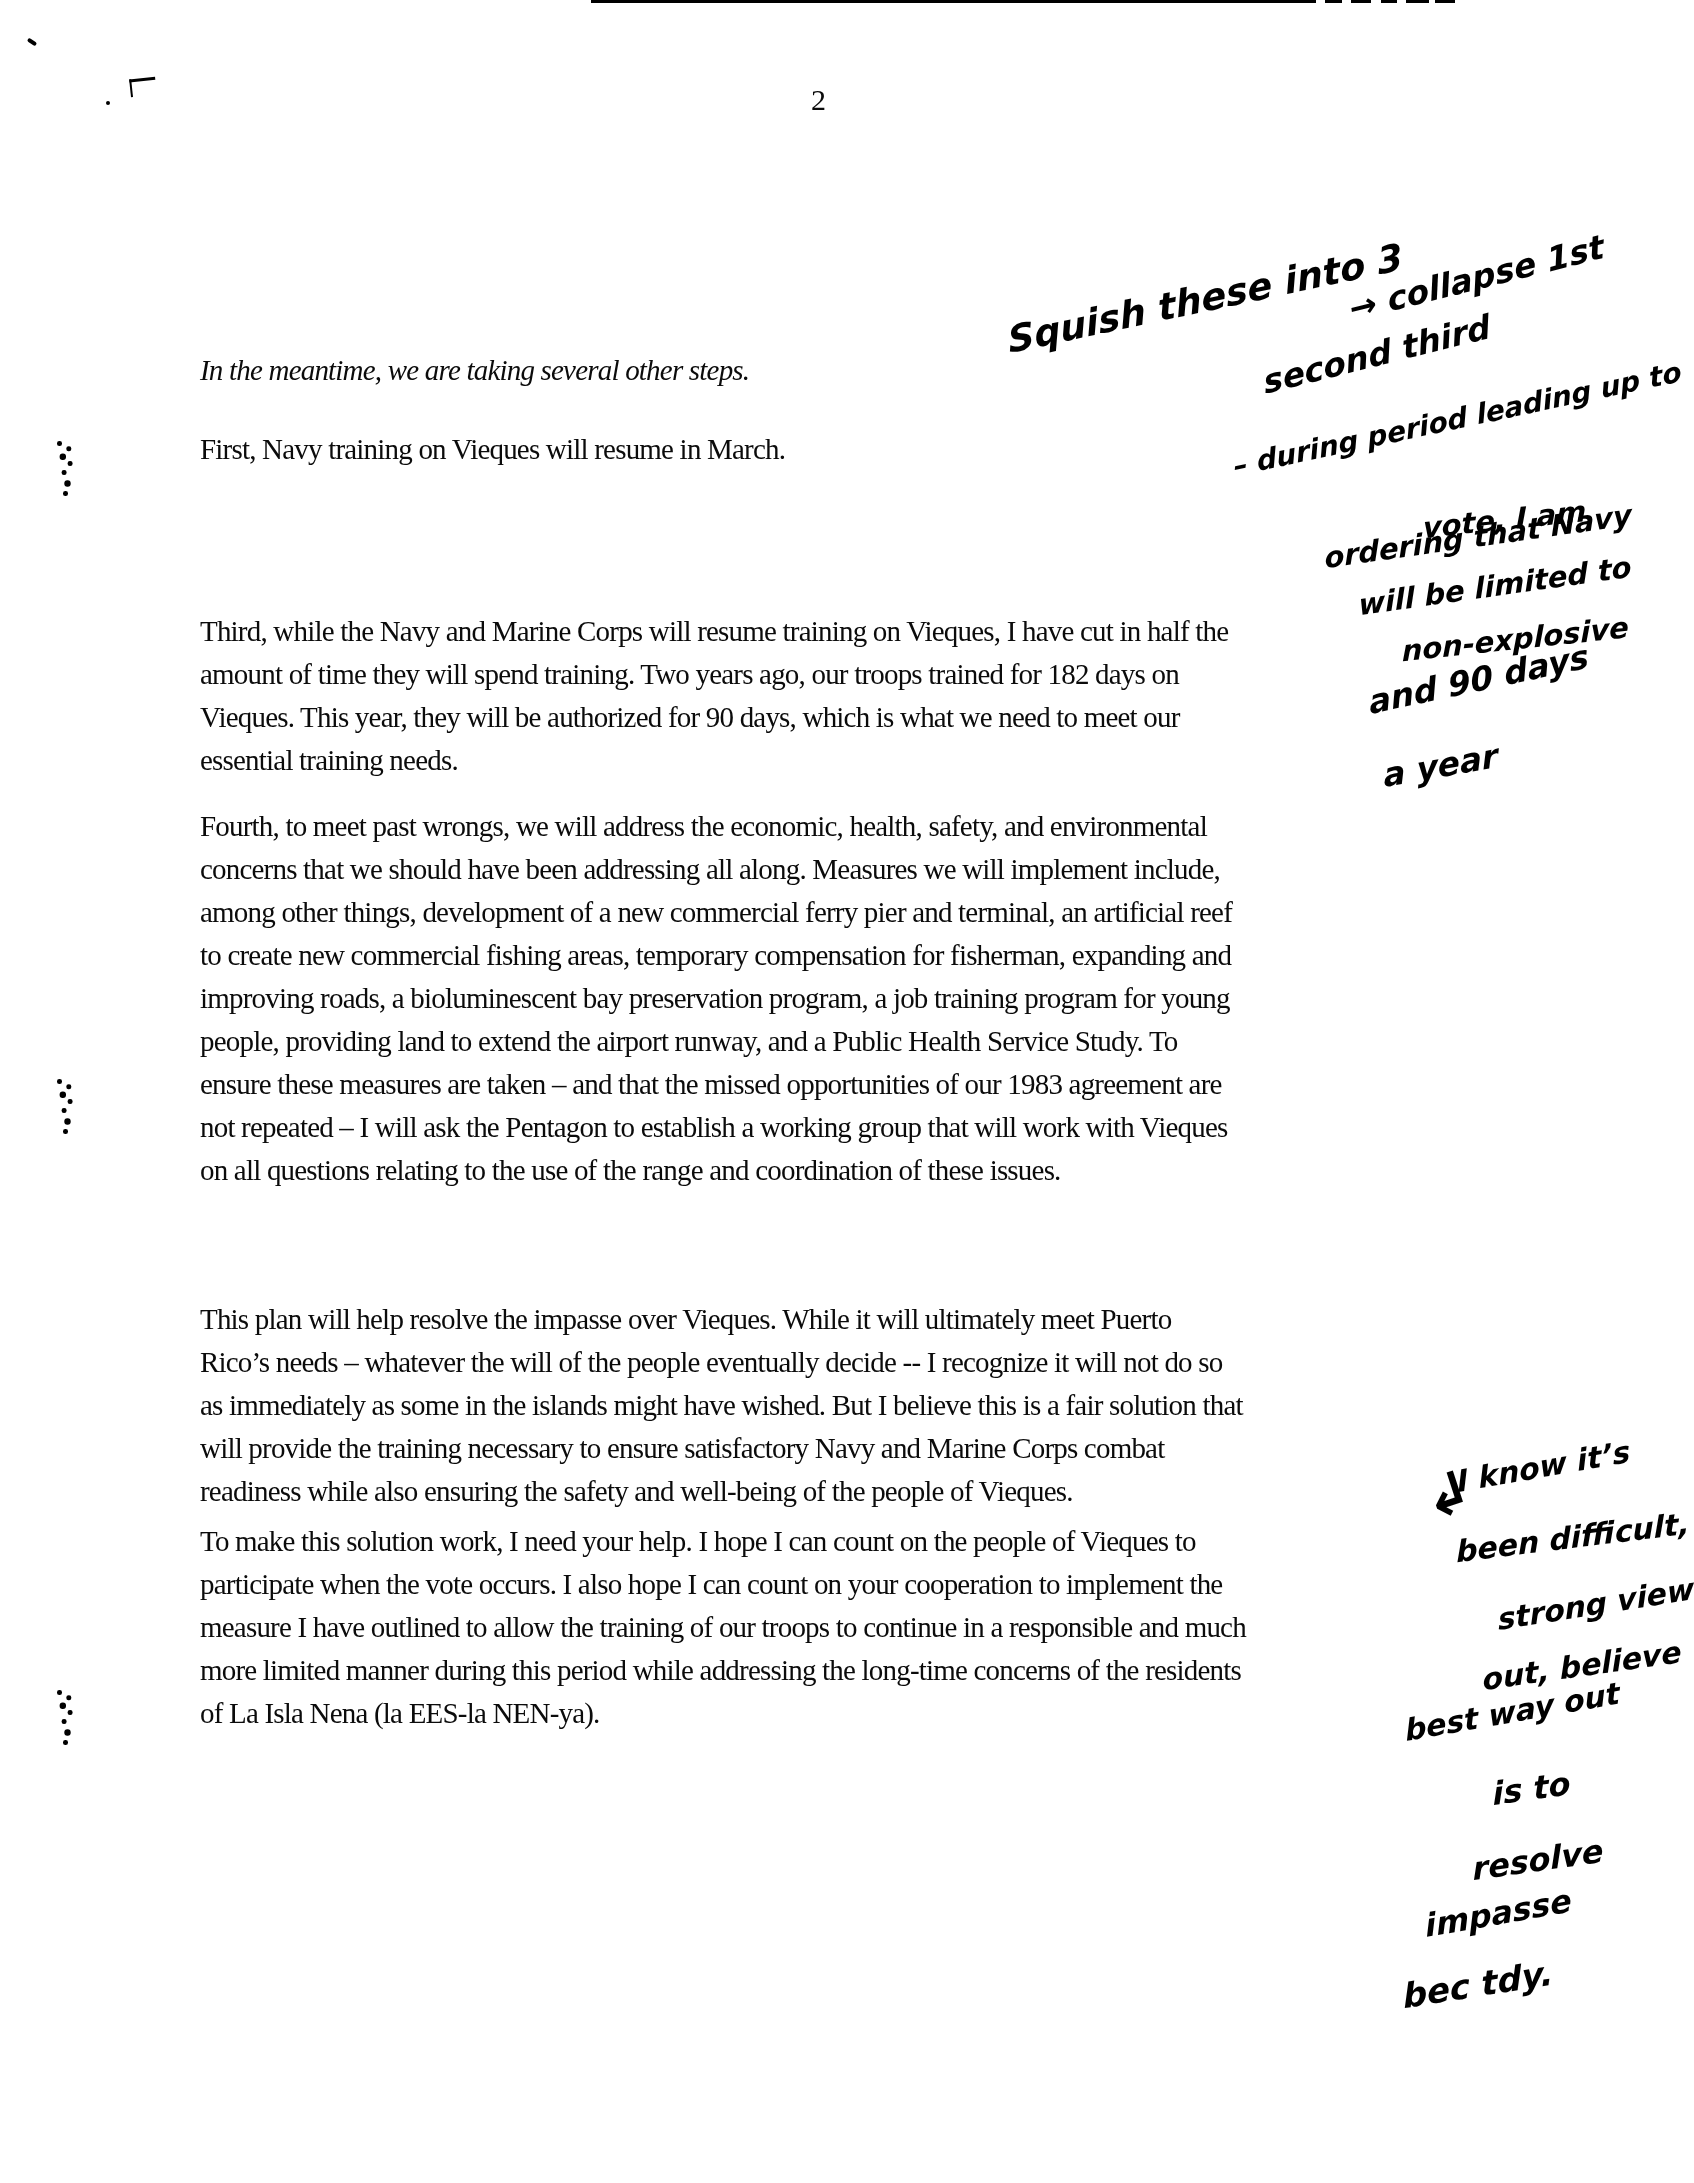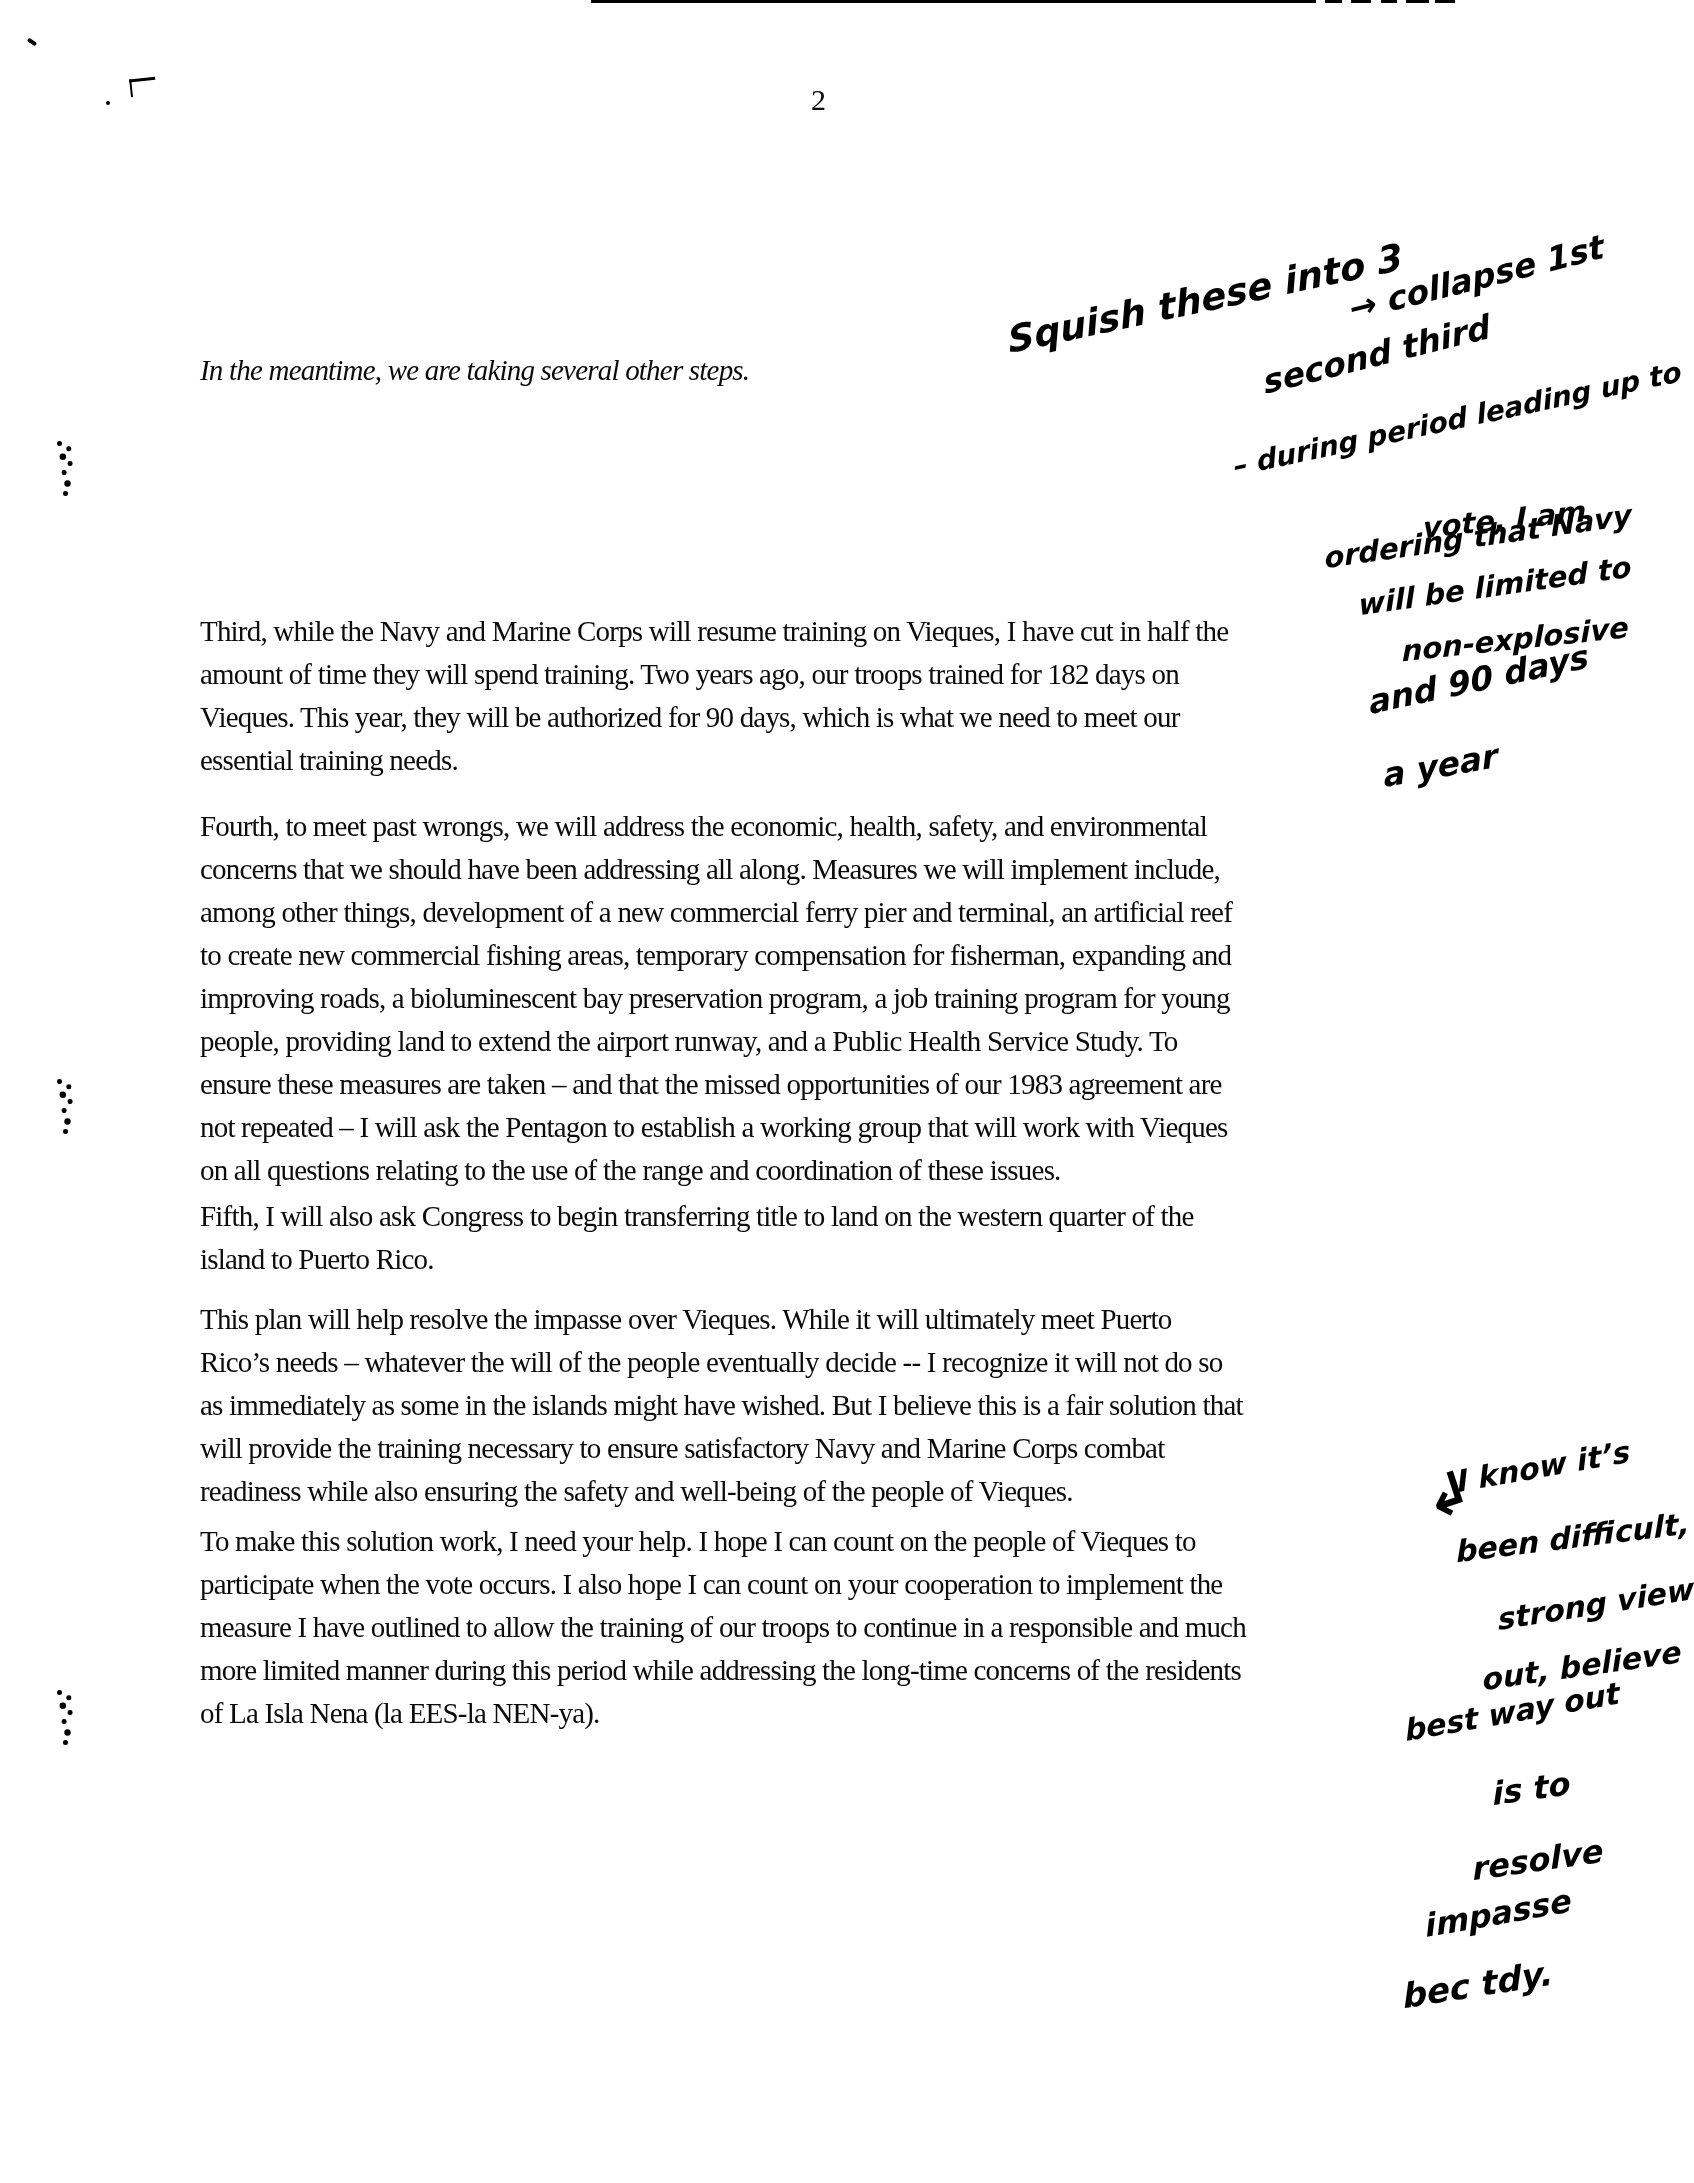--- a/index.html
+++ b/index.html
@@ -70,35 +70,34 @@
   <div class="corner"></div>
   <div class="dot" id="dotA"></div>
 
   <div class="speck" id="s1"></div>
   <div class="speck" id="s2"></div>
   <div class="speck" id="s3"></div>
 
   <div class="pagenum">2</div>
 
   <div class="para" id="p1">In the meantime, we are taking several other steps.</div>
+  <div class="para" id="p2">First, Navy training on Vieques will resume in March.</div>
   <div class="para" id="p4">Third, while the Navy and Marine Corps will resume training on Vieques, I have cut in half the
 amount of time they will spend training.  Two years ago, our troops trained for 182 days on
 Vieques.  This year, they will be authorized for 90 days, which is what we need to meet our
 essential training needs.</div>
   <div class="para" id="p5">Fourth, to meet past wrongs, we will address the economic, health, safety, and environmental
 concerns that we should have been addressing all along.  Measures we will implement include,
 among other things, development of a new commercial ferry pier and terminal, an artificial reef
 to create new commercial fishing areas, temporary compensation for fisherman, expanding and
 improving roads, a bioluminescent bay preservation program, a job training program for young
 people, providing land to extend the airport runway, and a Public Health Service Study.  To
 ensure these measures are taken – and that the missed opportunities of our 1983 agreement are
 not repeated – I will ask the Pentagon to establish a working group that will work with Vieques
 on all questions relating to the use of the range and coordination of these issues.</div>
-  <div class="para" id="p6">Fifth, I will also ask Congress  to begin transferring title to land on the western quarter of the
-island to Puerto Rico.</div>
   <div class="para" id="p8">To make this solution work, I need your help.  I hope I can count on the people of Vieques to
 participate when the vote occurs.  I also hope I can count on your cooperation to implement the
 measure I have outlined to allow the training of our troops to continue in a responsible and much
 more limited manner during this period while addressing the long-time concerns of the residents
 of La Isla Nena (la EES-la NEN-ya).</div>
   <div class="para" id="p7">This plan will help resolve the impasse over Vieques.  While it will ultimately meet Puerto
 Rico’s needs – whatever the will of the people eventually decide -- I recognize it will not do so
 as immediately as some in the islands might have wished.  But I believe this is a fair solution that
 will provide the training necessary to ensure satisfactory Navy and Marine Corps combat
 readiness while also ensuring the safety and well-being of the people of Vieques.</div>

